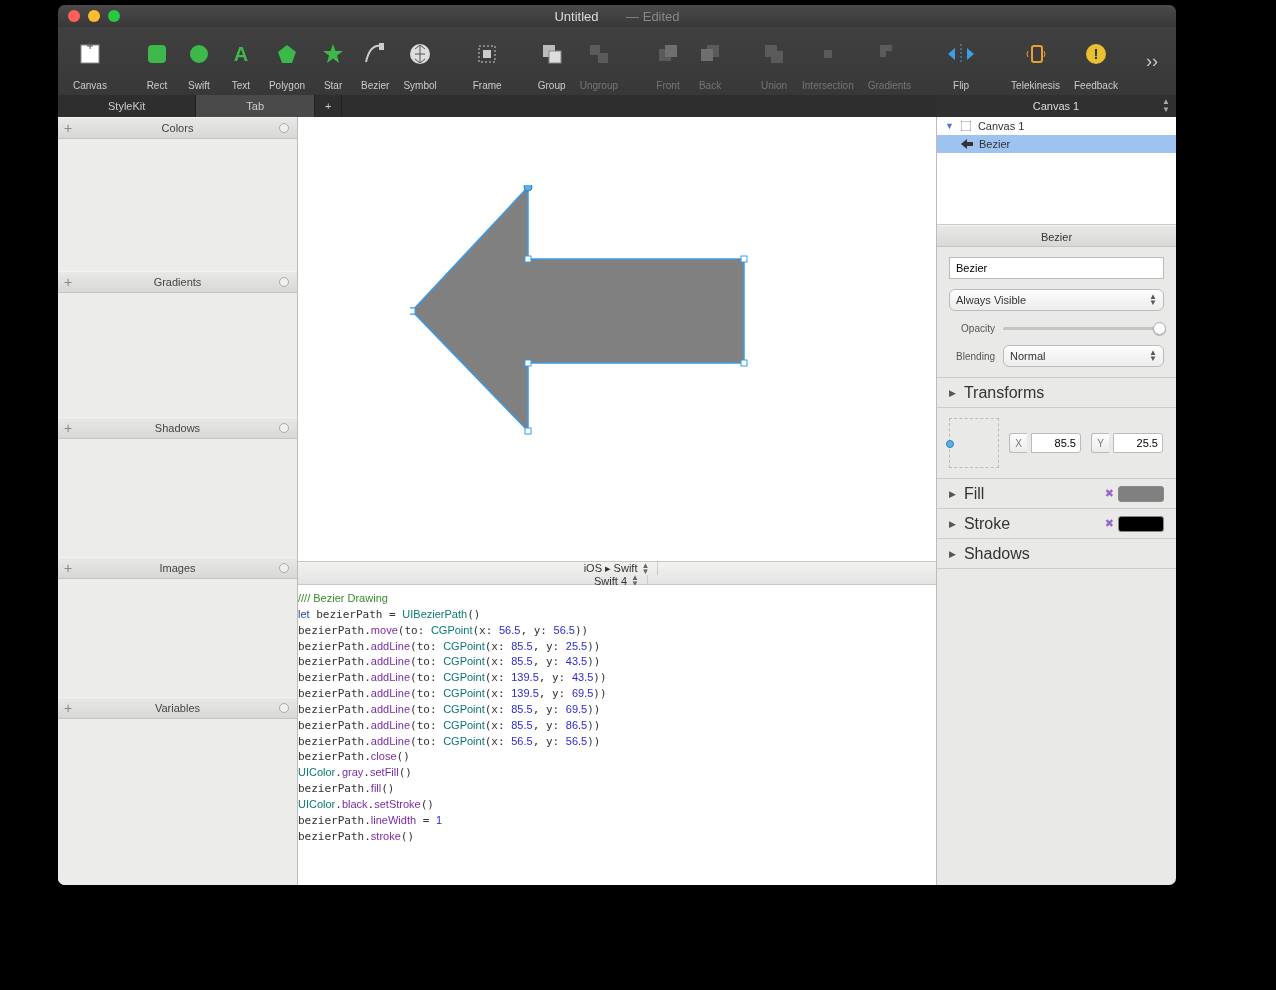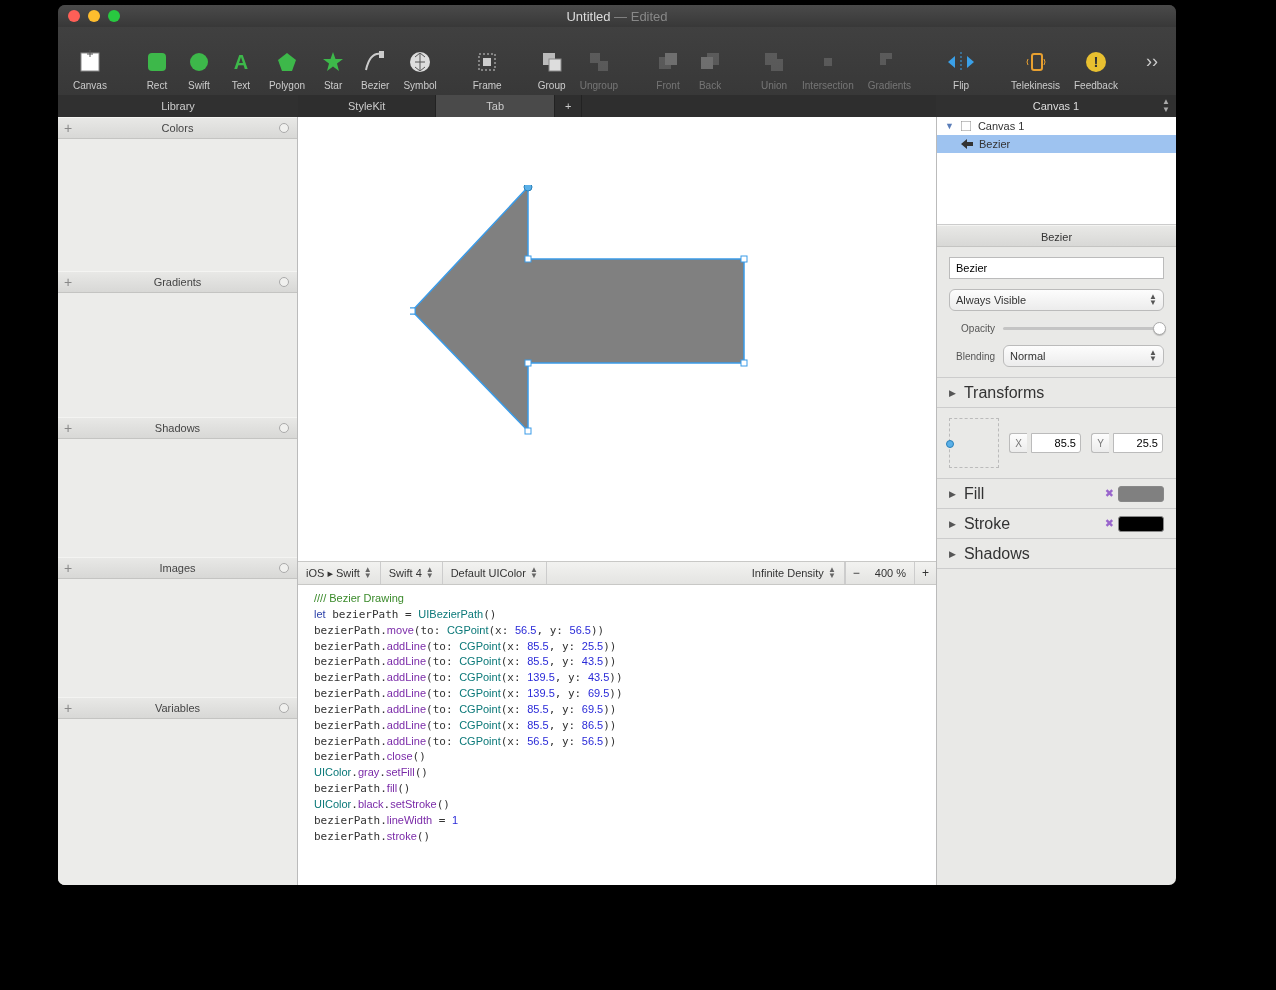--- a/index.html
+++ b/index.html
@@ -3,25 +3,25 @@
 <meta charset="utf-8">
 <style>
 * { box-sizing: border-box; margin: 0; padding: 0; font-family: -apple-system, "Helvetica Neue", Arial, sans-serif; }
 body { background: #000; width: 1276px; height: 990px; overflow: hidden; }
 .window { position: absolute; left: 58px; top: 5px; width: 1118px; height: 880px; background: #3a3a3a; border-radius: 7px; overflow: hidden; box-shadow: 0 10px 40px rgba(0,0,0,.6); }
 .titlebar { height: 22px; background: linear-gradient(#4a4a4a,#383838); display: flex; align-items: center; position: relative; }
 .traffic { display: flex; gap: 8px; padding-left: 10px; }
 .traffic span { width: 12px; height: 12px; border-radius: 50%; display: inline-block; }
 .tr-close { background: #ff5f57; } .tr-min { background: #ffbd2e; } .tr-max { background: #28c940; }
 .title { position: absolute; left: 0; right: 0; text-align: center; font-size: 13px; color: #ddd; }
-.title .edited { color: #888; }
+.title .edited { color: #888; padding-left: 24px; }
 .toolbar { height: 68px; background: linear-gradient(#404040,#383838); display: flex; align-items: center; padding: 4px 8px; gap: 0; }
 .tool { display: flex; flex-direction: column; align-items: center; justify-content: flex-end; height: 60px; padding: 0 7px; cursor: pointer; }
 .tool .ic { width: 28px; height: 32px; display: flex; align-items: center; justify-content: center; }
-.tool .lab { font-size: 10px; color: #ccc; margin-top: 2px; }
+.tool .lab { font-size: 10px; color: #ccc; margin-top: 10px; }
 .tool.dim .lab, .tool.dim .ic { opacity: .4; }
 .tool-sep { width: 22px; }
 .overflow { margin-left: auto; color: #ccc; font-size: 18px; padding: 0 10px; cursor: pointer; }
 .tabs-row { height: 22px; background: #2e2e2e; display: flex; }
 .lib-tab { width: 240px; text-align: center; font-size: 11px; color: #ccc; line-height: 22px; background: #303030; }
 .center-tabs { flex: 1; display: flex; }
 .ctab { padding: 0 50px; font-size: 11px; color: #ccc; line-height: 22px; background: #2e2e2e; border-right: 1px solid #222; cursor: pointer; }
 .ctab.active { background: #4a4a4a; }
 .ctab.add { padding: 0 10px; }
 .right-tab { width: 240px; display: flex; align-items: center; justify-content: center; font-size: 11px; color: #ddd; background: #303030; position: relative; }
@@ -29,26 +29,26 @@
 .body { display: flex; height: calc(100% - 112px); }
 .left { width: 240px; background: #e9e9e7; display: flex; flex-direction: column; border-right: 1px solid #bbb; }
 .lib-section-hdr { height: 22px; background: linear-gradient(#e8e8e6,#d8d8d6); border-top: 1px solid #f4f4f2; border-bottom: 1px solid #c4c4c2; display: flex; align-items: center; position: relative; font-size: 11px; color: #444; cursor: pointer; }
 .lib-section-hdr .plus { position: absolute; left: 6px; color: #888; font-size: 14px; }
 .lib-section-hdr .title2 { flex: 1; text-align: center; }
 .lib-section-hdr .dot { position: absolute; right: 8px; width: 10px; height: 10px; border: 1px solid #aaa; border-radius: 50%; background: #f0f0ee; }
 .lib-section-body { background: #ececea; }
 .center { flex: 1; display: flex; flex-direction: column; background: #fff; }
 .canvas-area { flex: 1; background: #fff; position: relative; overflow: hidden; }
 .canvas-area svg { position: absolute; left: 112px; top: 68px; }
-.code-bar { height: 24px; background: linear-gradient(#f2f2f0,#e4e4e2); border-top: 1px solid #c8c8c6; border-bottom: 1px solid #c8c8c6; display: flex; align-items: center; font-size: 11px; color: #333; }
+.code-bar { height: 24px; background: linear-gradient(#f2f2f0,#e4e4e2); border-top: 1px solid #c8c8c6; border-bottom: 1px solid #c8c8c6; display: flex; align-items: center; font-size: 11px; color: #333; flex-direction: column; }
 .cb-seg { padding: 0 8px; border-right: 1px solid #ccc; height: 100%; display: flex; align-items: center; cursor: pointer; }
 .cb-seg .updn { font-size: 8px; color: #666; line-height: .7; margin-left: 4px; display: inline-flex; flex-direction: column; }
 .cb-spacer { flex: 1; }
 .cb-btn { width: 22px; text-align: center; border-left: 1px solid #ccc; height: 100%; line-height: 22px; cursor: pointer; font-size: 12px; }
-.code { flex: 0 0 300px; overflow: auto; background: #fff; font-family: Menlo, monospace; font-size: 11px; line-height: 1.35; padding: 6px 16px; white-space: pre; color: #333; }
+.code { flex: 0 0 300px; overflow: auto; background: #fff; font-family: Menlo, monospace; font-size: 11px; line-height: 1.35; padding: 6px 0; white-space: pre; color: #333; }
 .right { width: 240px; background: #e9e9e7; border-left: 1px solid #bbb; display: flex; flex-direction: column; font-size: 11px; color: #333; }
 .outline { background: #fff; border-bottom: 1px solid #ccc; height: 108px; }
 .ol-row { display: flex; align-items: center; height: 18px; padding-left: 8px; gap: 6px; cursor: pointer; }
 .ol-row.sel { background: #9ec3f0; }
 .ol-tri { font-size: 9px; color: #5a7db8; }
 .ol-ic { width: 12px; height: 12px; display: flex; align-items: center; justify-content: center; }
 .section-hdr { height: 22px; background: linear-gradient(#e8e8e6,#d8d8d6); border-top: 1px solid #f4f4f2; border-bottom: 1px solid #c4c4c2; text-align: center; line-height: 22px; font-size: 11px; font-weight: 500; }
 .insp-body { padding: 10px 12px; display: flex; flex-direction: column; gap: 10px; border-bottom: 1px solid #ccc; }
 .txt-input { border: 1px solid #bbb; background: #fff; height: 22px; padding: 0 6px; font-size: 11px; width: 100%; }
 .sel-input { border: 1px solid #bbb; background: linear-gradient(#fdfdfd,#ececec); height: 22px; padding: 0 6px; font-size: 11px; width: 100%; position: relative; display: flex; align-items: center; border-radius: 6px; cursor: pointer; }
@@ -260,21 +260,20 @@
             <circle cx="11" cy="11" r="10" fill="#e8c030"></circle>
             <text x="11" y="16" text-anchor="middle" font-size="15" font-weight="bold" fill="#333">!</text>
           </svg>
         </div>
         <div class="lab">Feedback</div>
       </div>
     <div class="overflow">››</div>
   </div>
 
   <div class="tabs-row">
-    <div class="lib-tab">Library</div>
     <div class="center-tabs">
       <div class="ctab">StyleKit</div>
       <div class="ctab active">Tab</div>
       <div class="ctab add">+</div>
     </div>
     <div class="right-tab">
       <span>Canvas 1</span>
       <span class="updn">▲<br>▼</span>
     </div>
   </div>

